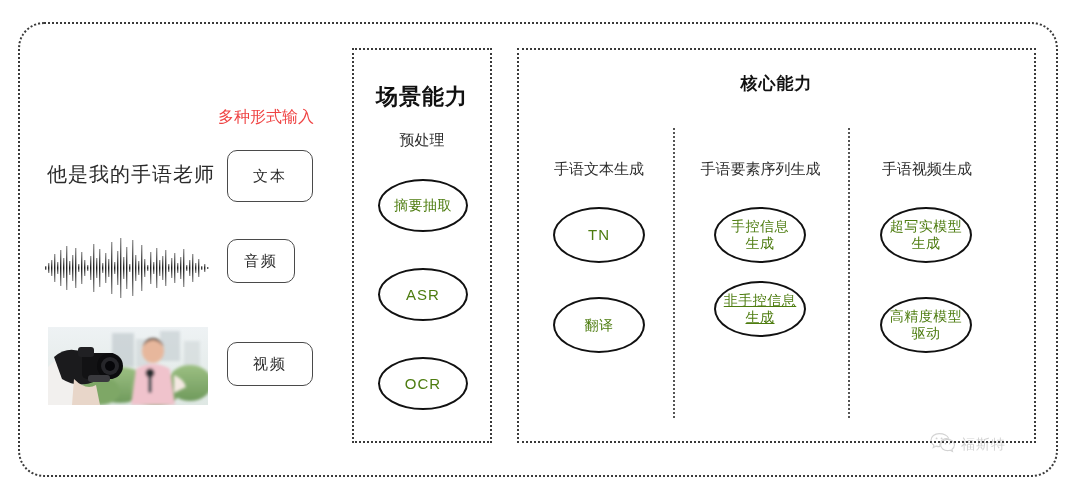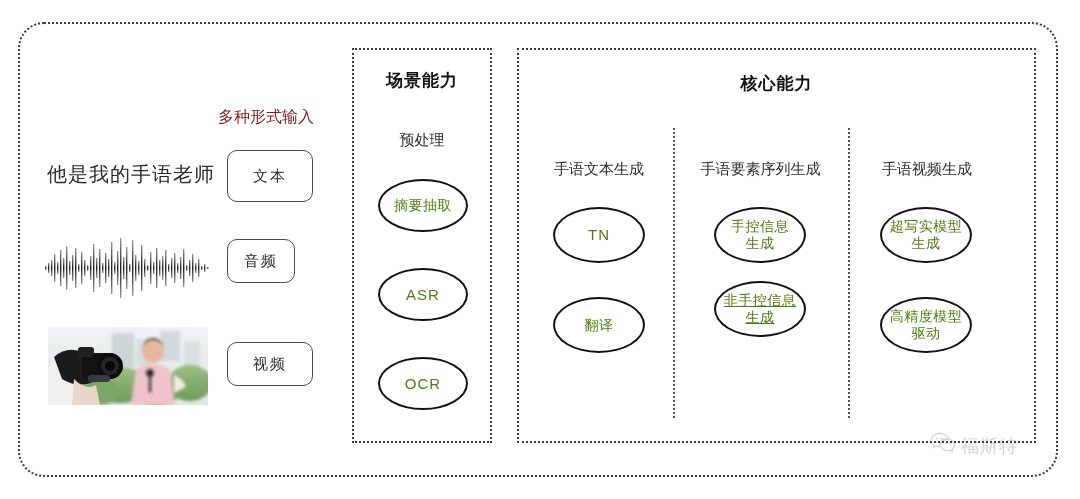--- a/index.html
+++ b/index.html
@@ -50,21 +50,21 @@
     text-align: center;
     font-weight: bold;
     color: #111111;
     letter-spacing: 1px;
   }
 
   
   .input-heading {
     position: absolute;
     font-size: 16px;
-    color: #7f1d1d;
+    color: #ef4444;
     white-space: nowrap;
   }
   .sample-text {
     position: absolute;
     font-size: 20px;
     color: #2b2b2b;
     white-space: nowrap;
     letter-spacing: 1px;
   }
 
@@ -129,21 +129,21 @@
   }
 
   
   .watermark {
     position: absolute;
     display: flex;
     align-items: center;
     gap: 5px;
     opacity: 0.30;
     color: #6f6f6f;
-    font-size: 18px;
+    font-size: 14px;
     letter-spacing: 1px;
     pointer-events: none;
   }
   .watermark .wm-text { white-space: nowrap; }
 </style>
 </head>
 <body>
 
 <div id="canvas">
 
@@ -280,21 +280,21 @@
     <span>文本</span>
   </div>
   <div class="chip" style="left:227px; top:239px; width:68px; height:44px;font-family:Liberation Mono, monospace;">
     <span>音频</span>
   </div>
   <div class="chip" style="left:227px; top:342px; width:86px; height:44px;">
     <span>视频</span>
   </div>
 
   <div class="panel" style="left:352px; top:48px; width:140px; height:395px;">
-    <div class="panel-title" style="top:19px; font-size:17px;">场景能力</div>
+    <div class="panel-title" style="top:32px; font-size:22px;">场景能力</div>
   </div>
 
   <div class="sub-label" style="left:352px; top:131px; width:140px;">预处理</div>
 
   <div class="ellipse" style="left:378px; top:179px; width:90px; height:53px;">
     <span>摘要抽取</span>
   </div>
   <div class="ellipse latin" style="left:378px; top:268px; width:90px; height:53px;">
     <span>ASR</span>
   </div>

